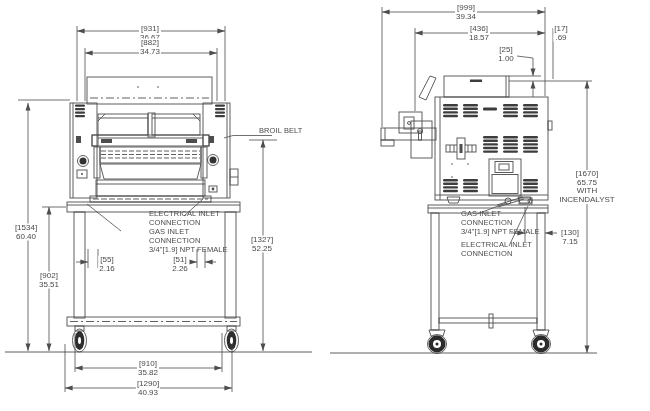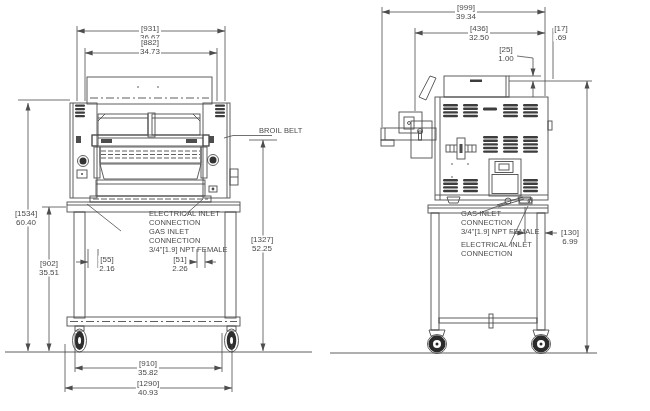--- a/index.html
+++ b/index.html
@@ -286,25 +286,25 @@
 </svg>
 
   <div class="dim" style="left:150px;top:33px">
     <span>[931]</span>
     <span>36.67</span>
   </div>
   <div class="dim" style="left:150px;top:47px">
     <span>[882]</span>
     <span>34.73</span>
   </div>
-  <div class="dim" style="left:26px;top:218px">
+  <div class="dim" style="left:26px;top:232px">
     <span>[1534]</span>
     <span>60.40</span>
   </div>
-  <div class="dim" style="left:49px;top:268px">
+  <div class="dim" style="left:49px;top:280px">
     <span>[902]</span>
     <span>35.51</span>
   </div>
   <div class="dim" style="left:262px;top:244px">
     <span>[1327]</span>
     <span>52.25</span>
   </div>
   <div class="dim" style="left:107px;top:264px">
     <span>[55]</span>
     <span>2.16</span>
@@ -333,33 +333,39 @@
     <span>CONNECTION</span>
     <span>3/4"[1.9] NPT FEMALE</span>
   </div>
 
   <div class="dim" style="left:466px;top:12px">
     <span>[999]</span>
     <span>39.34</span>
   </div>
   <div class="dim" style="left:479px;top:33px">
     <span>[436]</span>
-    <span>32.50</span>
+    <span>18.57</span>
   </div>
   <div class="dim" style="left:561px;top:33px">
     <span>[17]</span>
     <span>.69</span>
   </div>
   <div class="dim" style="left:506px;top:54px">
     <span>[25]</span>
     <span>1.00</span>
   </div>
+  <div class="dim" style="left:587px;top:187px">
+    <span>[1670]</span>
+    <span>65.75</span>
+    <span>WITH</span>
+    <span>INCENDALYST</span>
+  </div>
   <div class="dim" style="left:570px;top:237px">
     <span>[130]</span>
-    <span>6.99</span>
+    <span>7.15</span>
   </div>
   <div class="note" style="left:435px;top:209px">
     <span>GAS INLET</span>
     <span>CONNECTION</span>
     <span>3/4"[1.9] NPT FEMALE</span>
   </div>
   <div class="note" style="left:435px;top:240px">
     <span>ELECTRICAL INLET</span>
     <span>CONNECTION</span>
   </div>

